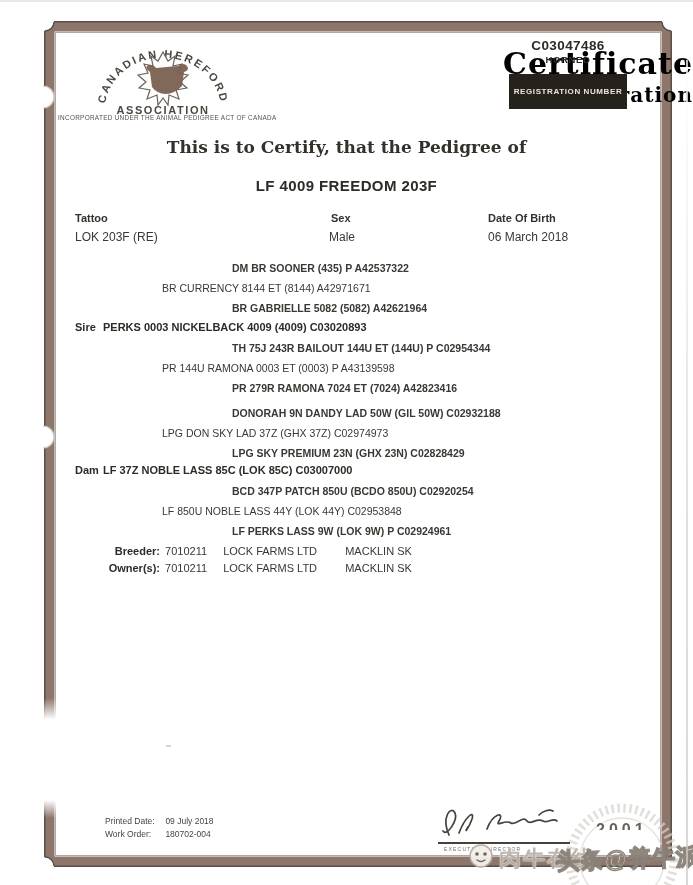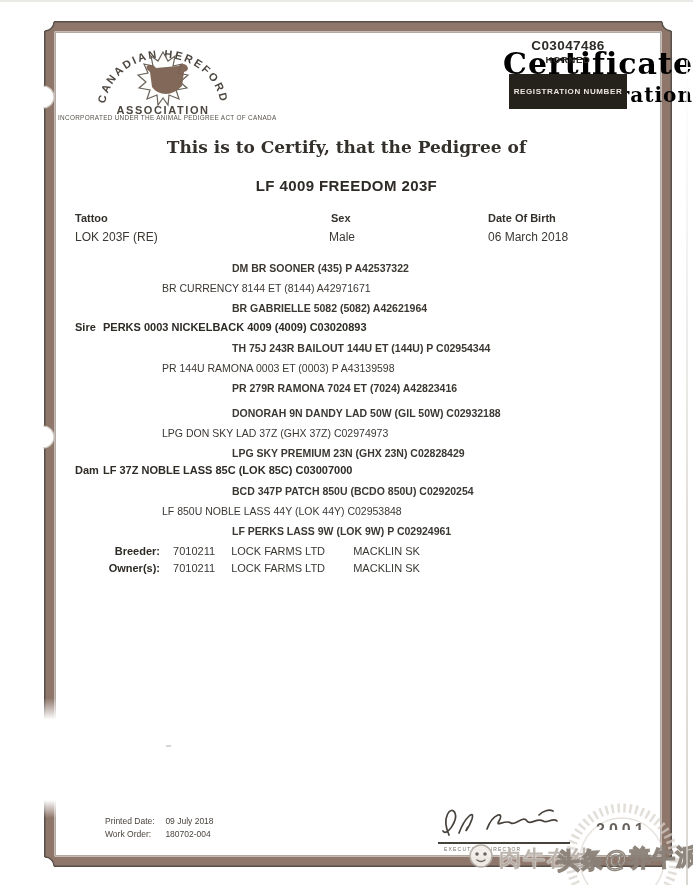--- a/index.html
+++ b/index.html
@@ -40,21 +40,21 @@
   .dob-l{left:488px;top:212px;}  .dob-v{left:488px;top:230px;}
   
   .ped{font-size:10.5px;color:#3b3733;white-space:nowrap;}
   .ped.bold{font-size:11px;font-weight:bold;color:#2e2b27;}
   .ind3{left:232px;font-weight:bold;} .ind2{left:162px;}
   .gen1{left:75px;}
   .gen1 .glabel{display:inline-block;width:28px;}
   
   .party{font-size:11px;color:#3b3733;white-space:nowrap;}
   .party .plabel{display:inline-block;width:100px;text-align:right;font-weight:bold;color:#2e2b27;}
-  .party .pid{display:inline-block;margin-left:10px;width:52px;}
+  .party .pid{display:inline-block;margin-left:2px;width:52px;}
   .party .pname{display:inline-block;margin-left:3px;width:115px;}
   .party .ploc{display:inline-block;margin-left:4px;}
   
   .foot-row{font-size:8.5px;color:#4a443e;white-space:nowrap;}
   .foot-row .flabel{display:inline-block;width:58px;}
   .printed{left:105px;top:816px;} .workorder{left:105px;top:829px;}
   .sig-line{left:438px;top:842px;width:132px;height:2px;background:#47413b;}
   .sig-title{left:444px;top:846px;font-size:5px;letter-spacing:1.2px;color:#5a544d;opacity:.85;}
   .stamp-frag{left:596px;top:803px;height:9px;width:60px;overflow:hidden;
     font-size:16px;font-weight:bold;letter-spacing:4px;color:#4c463f;opacity:.85;margin-top:18px;}

